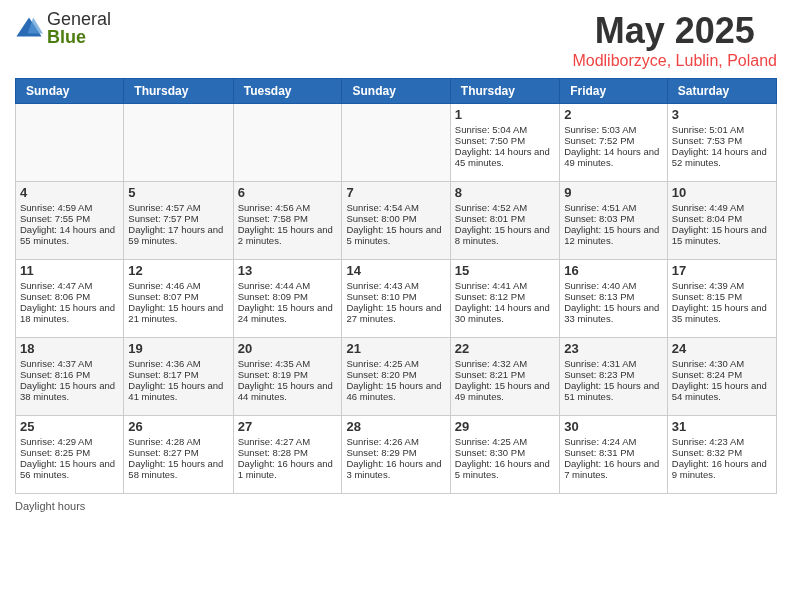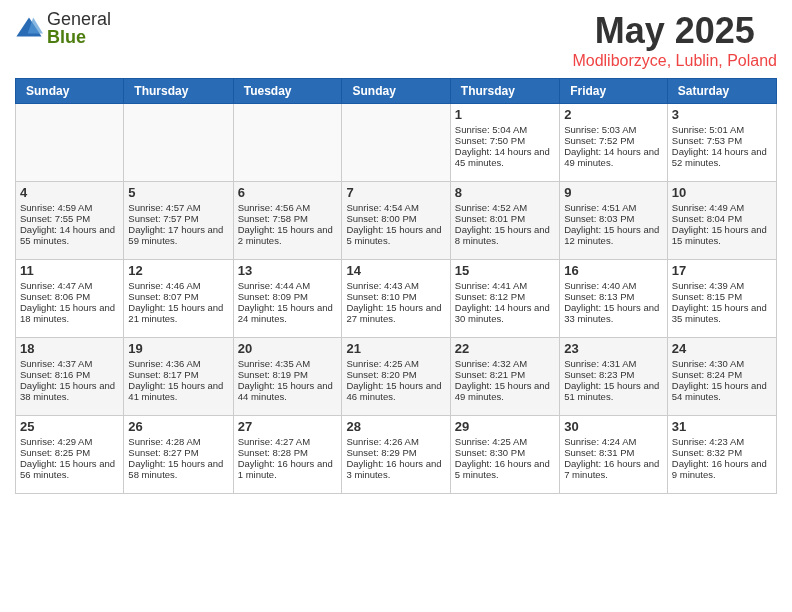--- a/index.html
+++ b/index.html
@@ -124,13 +124,16 @@
           <td><span class="day-num">26</span><span>Sunrise: 4:28 AM</span><br><span>Sunset: 8:27 PM</span><br><span>Daylight: 15 hours and 58 minutes.</span></td>
           <td><span class="day-num">27</span><span>Sunrise: 4:27 AM</span><br><span>Sunset: 8:28 PM</span><br><span>Daylight: 16 hours and 1 minute.</span></td>
           <td><span class="day-num">28</span><span>Sunrise: 4:26 AM</span><br><span>Sunset: 8:29 PM</span><br><span>Daylight: 16 hours and 3 minutes.</span></td>
           <td><span class="day-num">29</span><span>Sunrise: 4:25 AM</span><br><span>Sunset: 8:30 PM</span><br><span>Daylight: 16 hours and 5 minutes.</span></td>
           <td><span class="day-num">30</span><span>Sunrise: 4:24 AM</span><br><span>Sunset: 8:31 PM</span><br><span>Daylight: 16 hours and 7 minutes.</span></td>
           <td><span class="day-num">31</span><span>Sunrise: 4:23 AM</span><br><span>Sunset: 8:32 PM</span><br><span>Daylight: 16 hours and 9 minutes.</span></td>
         </tr>
       </tbody>
   </table>
 
+  <div class="footer">
+    <span>Daylight hours</span>
+  </div>
 </div>
 
 </body></html>

